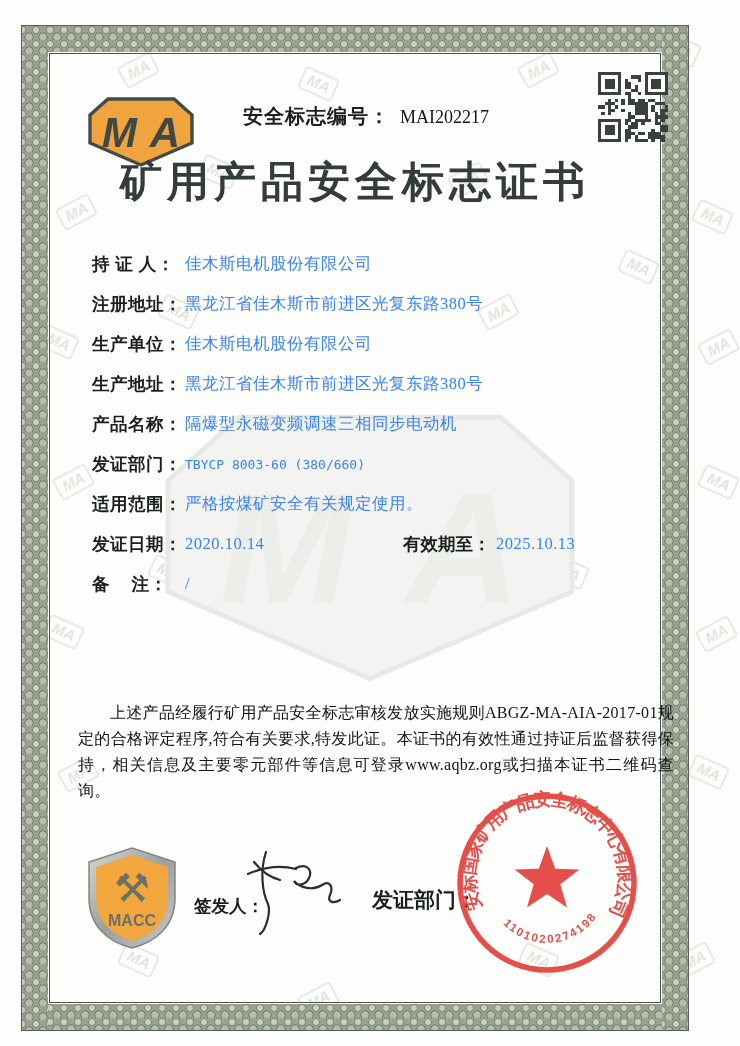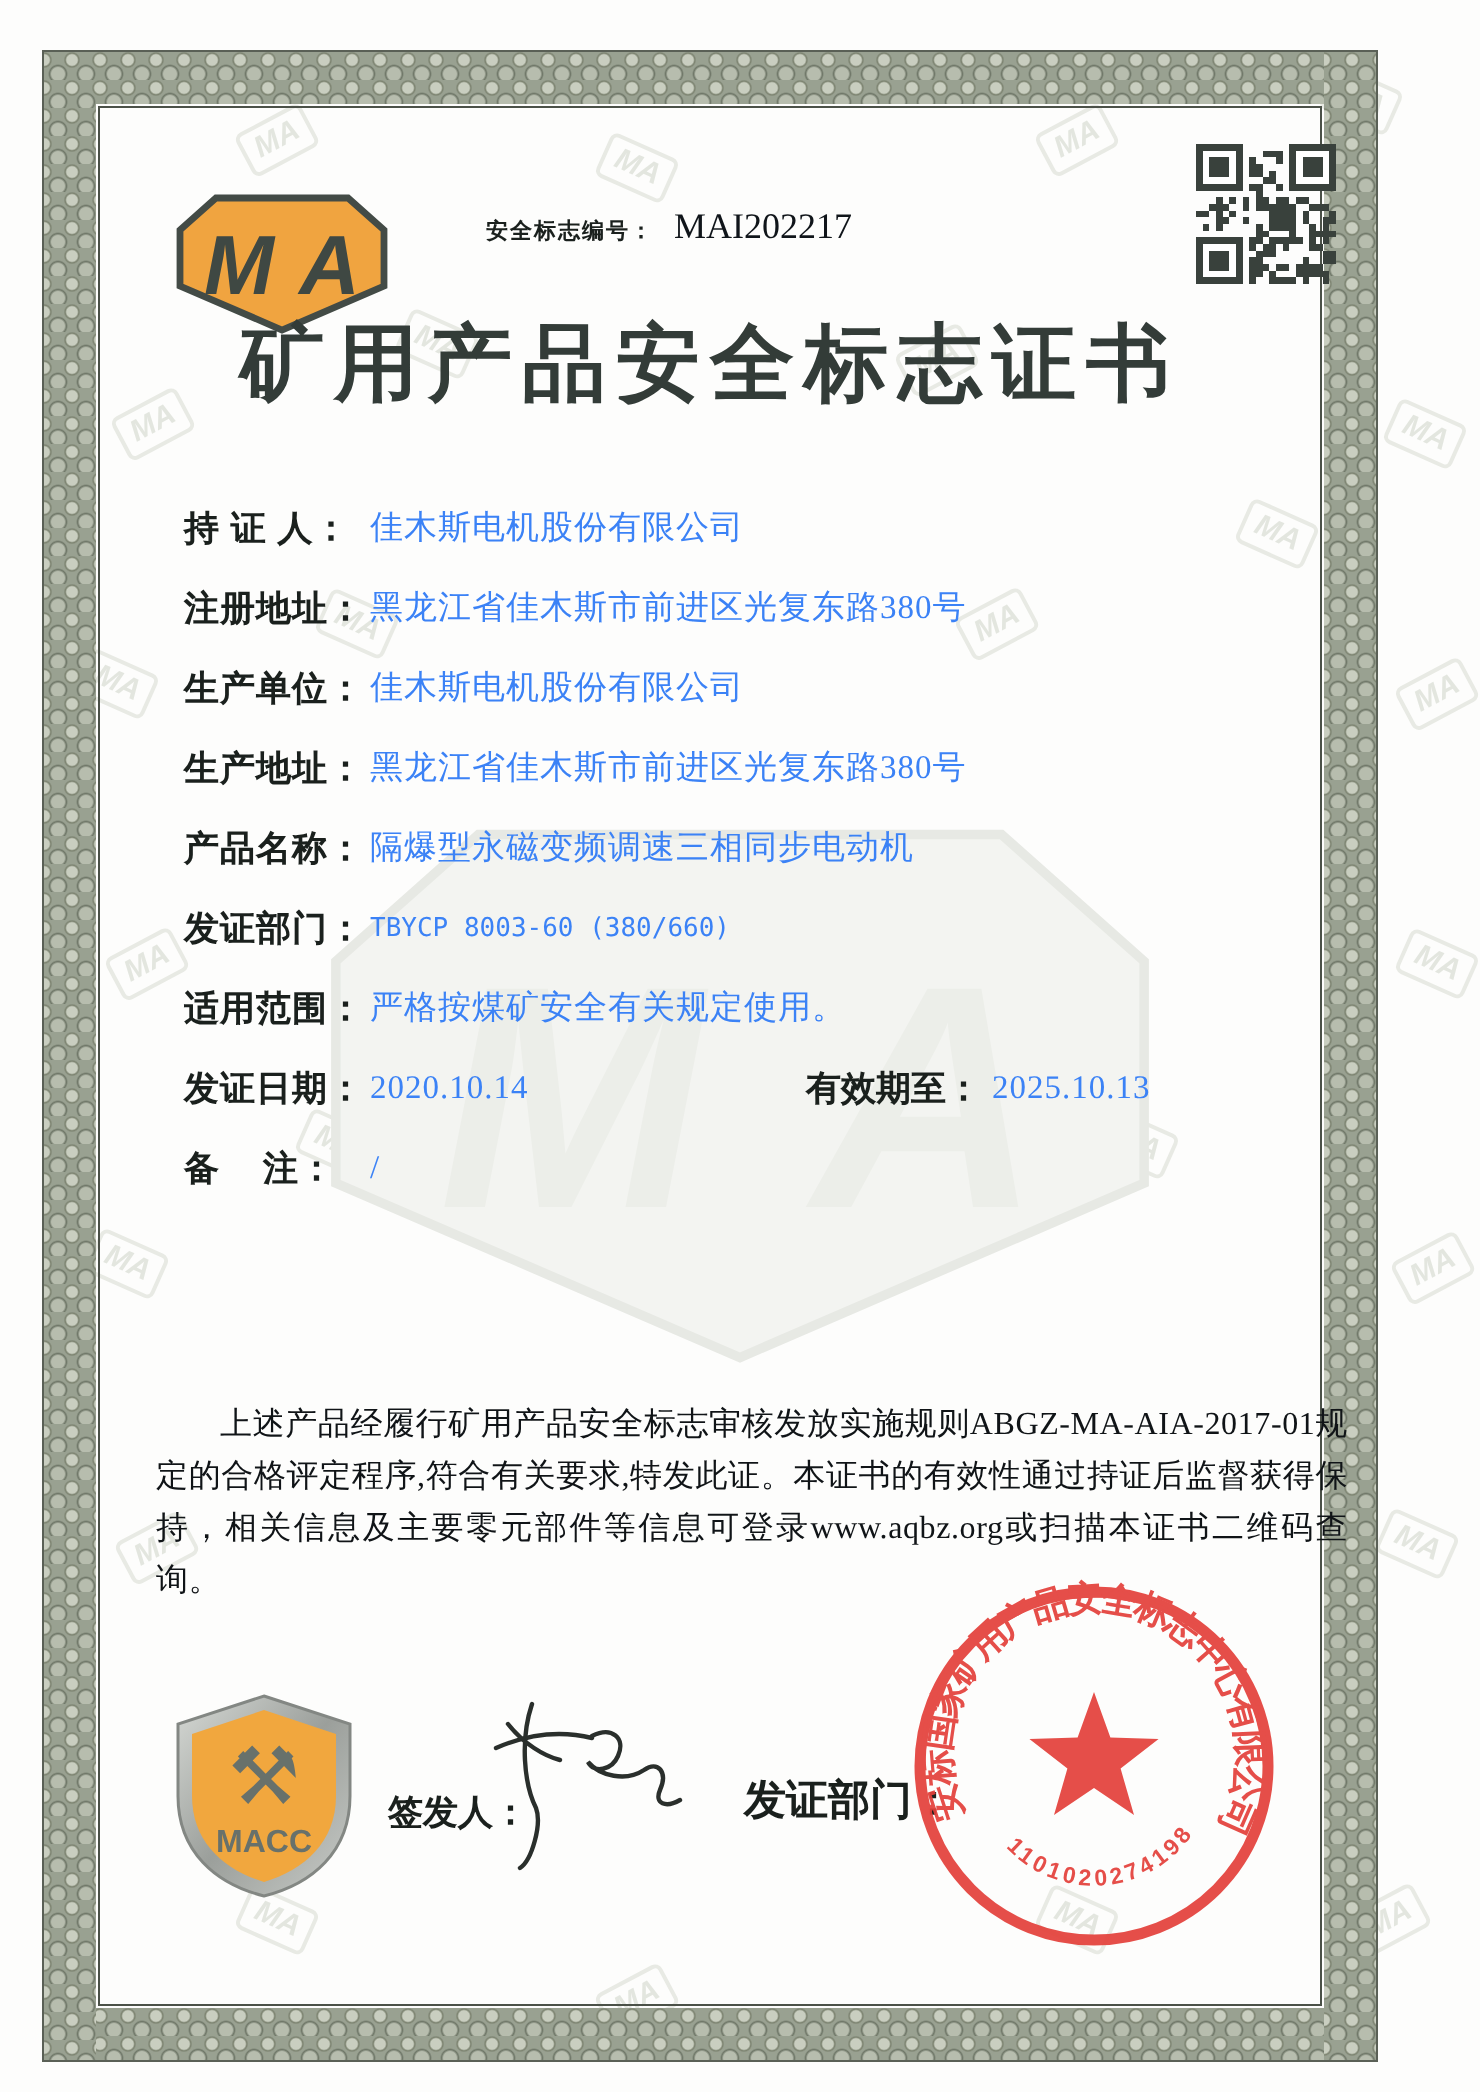--- a/index.html
+++ b/index.html
@@ -24,21 +24,21 @@
 
   
   #watermarks{position:absolute;inset:0;z-index:0;pointer-events:none;}
   .wm{position:absolute;border:2px solid #e8eae4;border-radius:4px;color:#e3e6df;
       font-weight:bold;font-style:italic;font-size:15px;padding:1px 5px;line-height:1.2;}
   .big-wm{position:absolute;left:160px;top:408px;z-index:0;pointer-events:none;}
 
   
   .ma-badge{position:absolute;left:88px;top:97px;z-index:3;}
   .cert-no{position:absolute;left:243px;top:103px;z-index:3;display:flex;align-items:baseline;}
-  .cert-no .lbl{font-weight:bold;font-size:11px;letter-spacing:1px;color:#1a201d;}
+  .cert-no .lbl{font-weight:bold;font-size:20px;letter-spacing:1px;color:#1a201d;}
   .cert-no .val{font-family:"Liberation Serif",serif;font-size:18px;margin-left:10px;color:#10151a;}
   .qr{position:absolute;left:598px;top:72px;z-index:3;}
 
   .title{position:absolute;left:0;right:30px;top:154px;z-index:3;text-align:center;
     font-family:Liberation Mono, monospace;font-weight:bold;font-size:42px;
     letter-spacing:5px;color:#333c38;}
 
   
   .rows{position:absolute;left:92px;right:64px;top:244px;z-index:3;}
   .row{height:40px;display:flex;align-items:center;}

